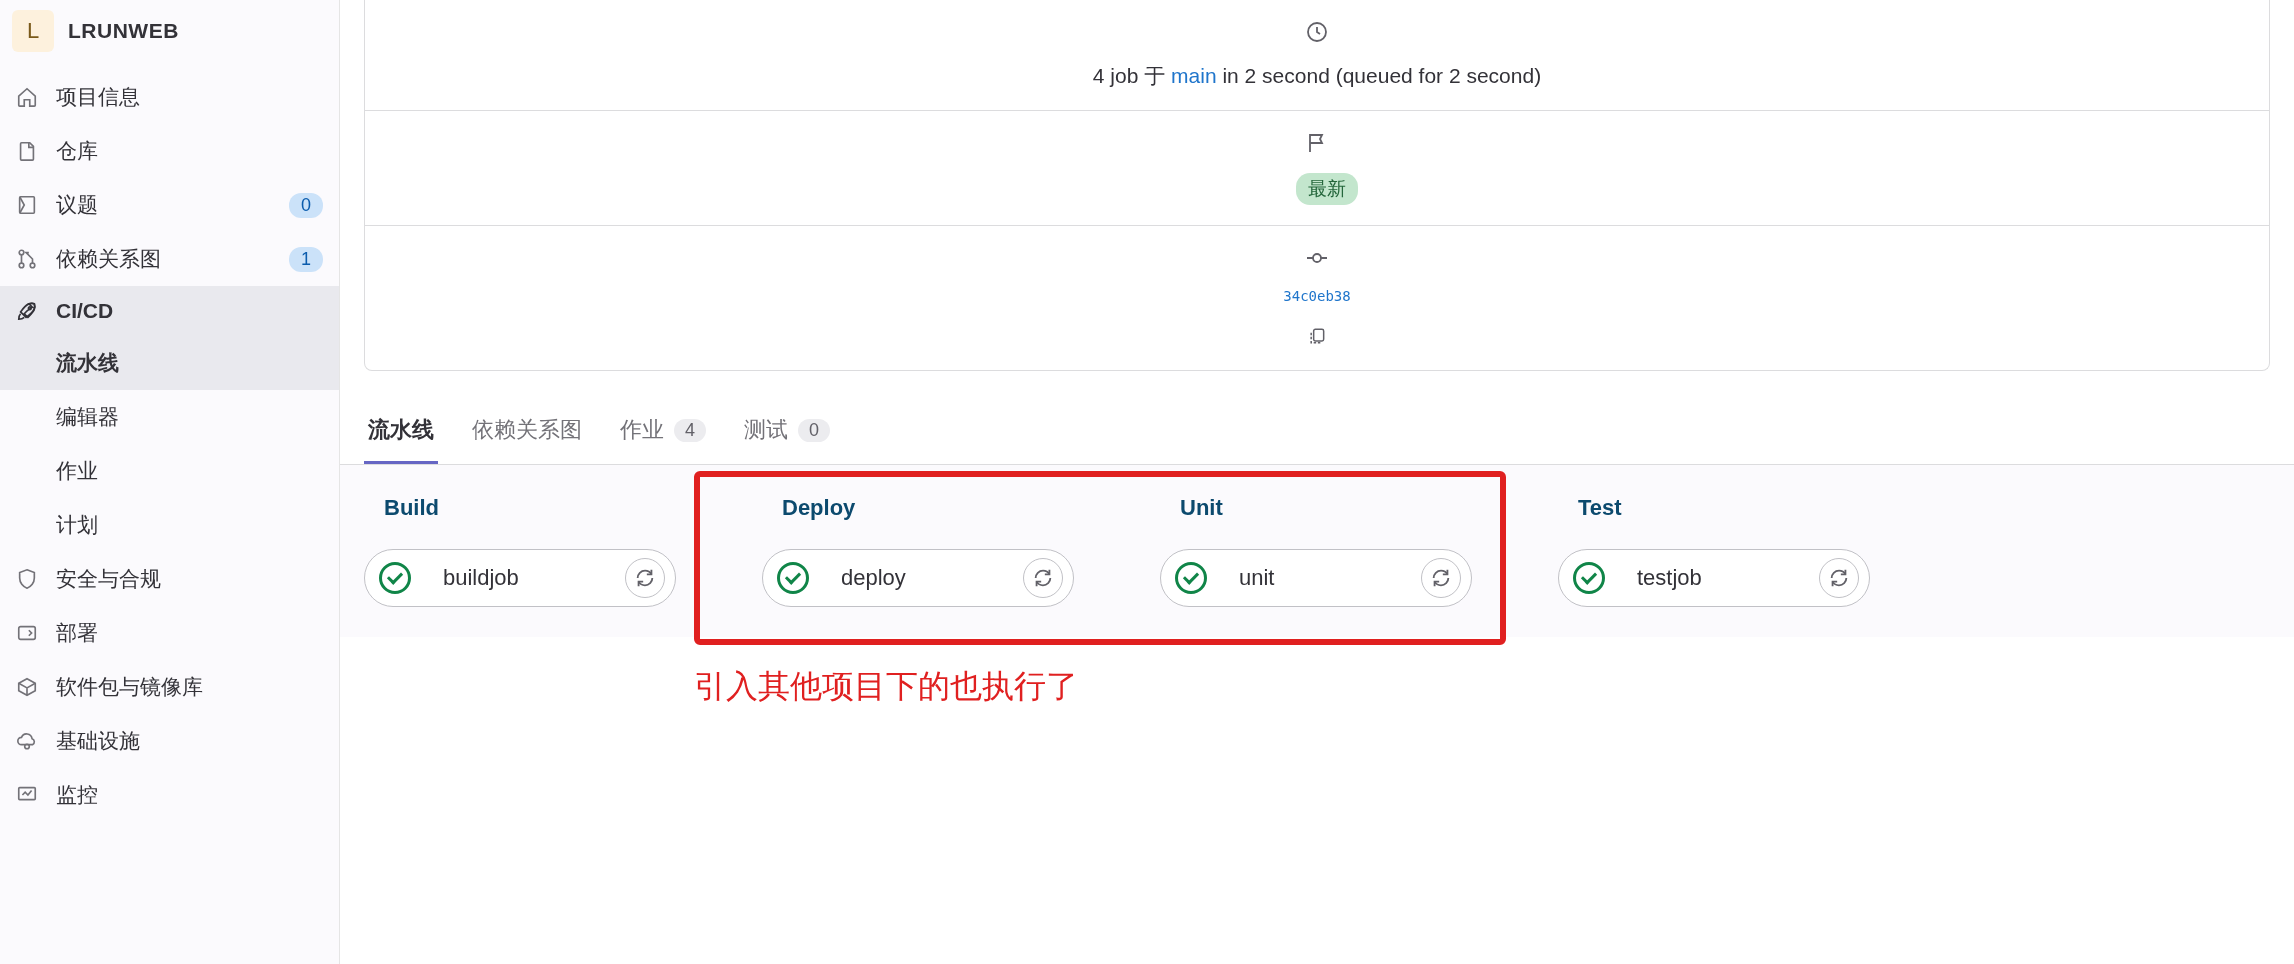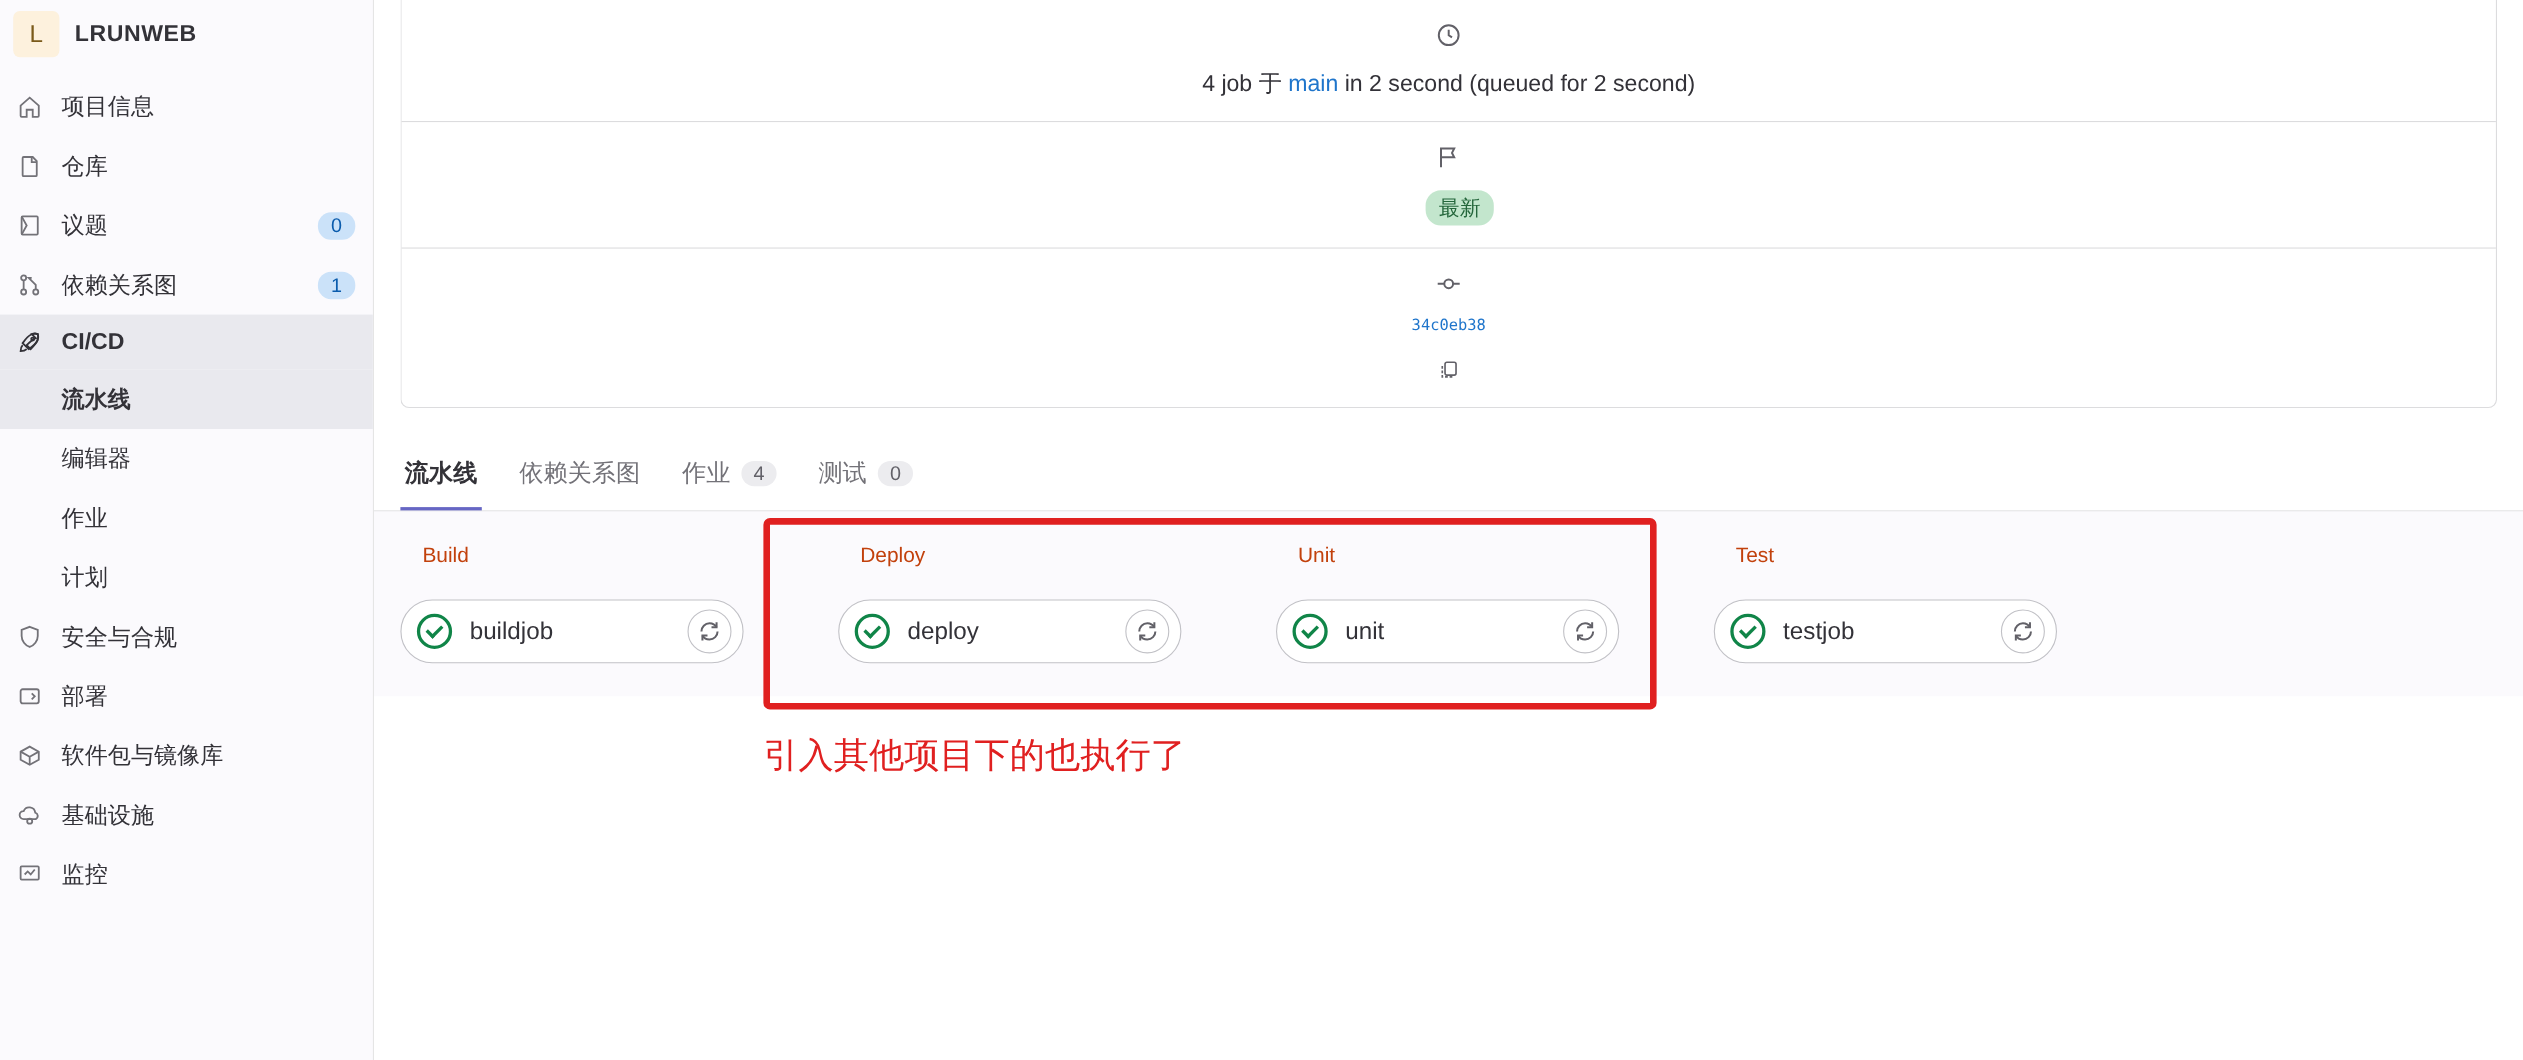--- a/index.html
+++ b/index.html
@@ -40,22 +40,22 @@
 
 .tabs { display: flex; gap: 30px; padding: 0 24px; border-bottom: 1px solid #dcdcde; }
 .tab { padding: 16px 4px; font-size: 22px; color: #737278; cursor: pointer; border-bottom: 3px solid transparent; display: flex; align-items: center; gap: 10px; }
 .tab.active { color: #333238; font-weight: 700; border-bottom-color: #6666c4; }
 .tab-count { background: #ececef; color: #626168; border-radius: 12px; padding: 1px 11px; font-size: 18px; }
 
 
 .pipeline-area { padding: 30px 24px; background: #fbfafd; position: relative; }
 .stages { display: flex; gap: 86px; }
 .stage { width: 312px; }
-.stage-name { font-size: 19px; font-weight: 400; color: #c2410c; margin-bottom: 28px; padding-left: 20px; }
-.job-pill { display: flex; align-items: center; background: #fff; border: 1px solid #c1c1c6; border-radius: 40px; height: 58px; padding: 0 10px 0 14px; gap: 16px; }
+.stage-name { font-size: 22px; font-weight: 700; color: #0c4a6e; margin-bottom: 28px; padding-left: 20px; }
+.job-pill { display: flex; align-items: center; background: #fff; border: 1px solid #c1c1c6; border-radius: 40px; height: 58px; padding: 0 10px 0 14px; gap: 32px; }
 .job-status { width: 32px; height: 32px; border: 3px solid #108548; border-radius: 50%; display: flex; align-items: center; justify-content: center; flex-shrink: 0; }
 .job-check { width: 14px; height: 9px; border-left: 3px solid #108548; border-bottom: 3px solid #108548; transform: rotate(-45deg); margin-top: -4px; }
 .job-name { flex: 1; font-size: 22px; color: #333238; }
 .job-retry { width: 40px; height: 40px; border: 1px solid #c1c1c6; border-radius: 50%; display: flex; align-items: center; justify-content: center; cursor: pointer; flex-shrink: 0; }
 .job-retry svg { width: 22px; height: 22px; stroke: #626168; fill: none; stroke-width: 2; }
 
 .highlight-box { position: absolute; border: 6px solid #e02020; border-radius: 6px; pointer-events: none; }
 .annotation { position: absolute; color: #e02020; font-size: 32px; font-weight: 500; }
 </style>
 </head>

